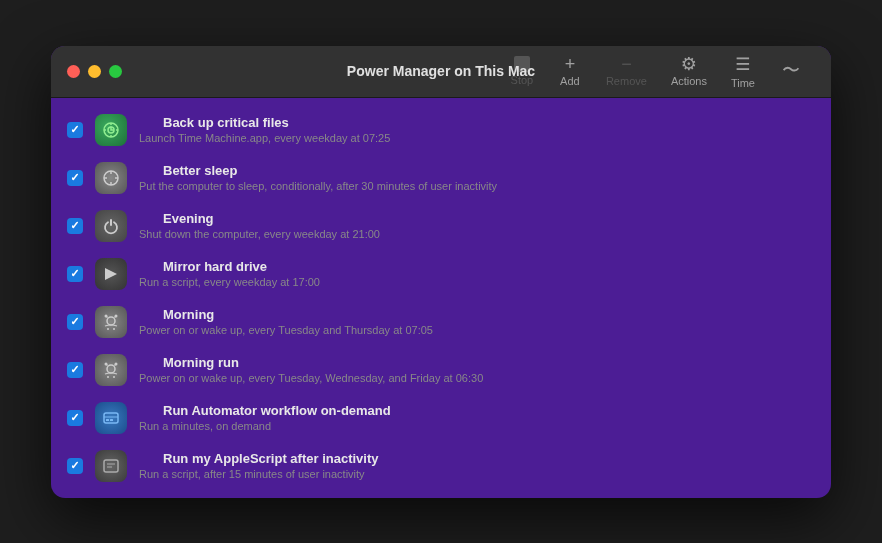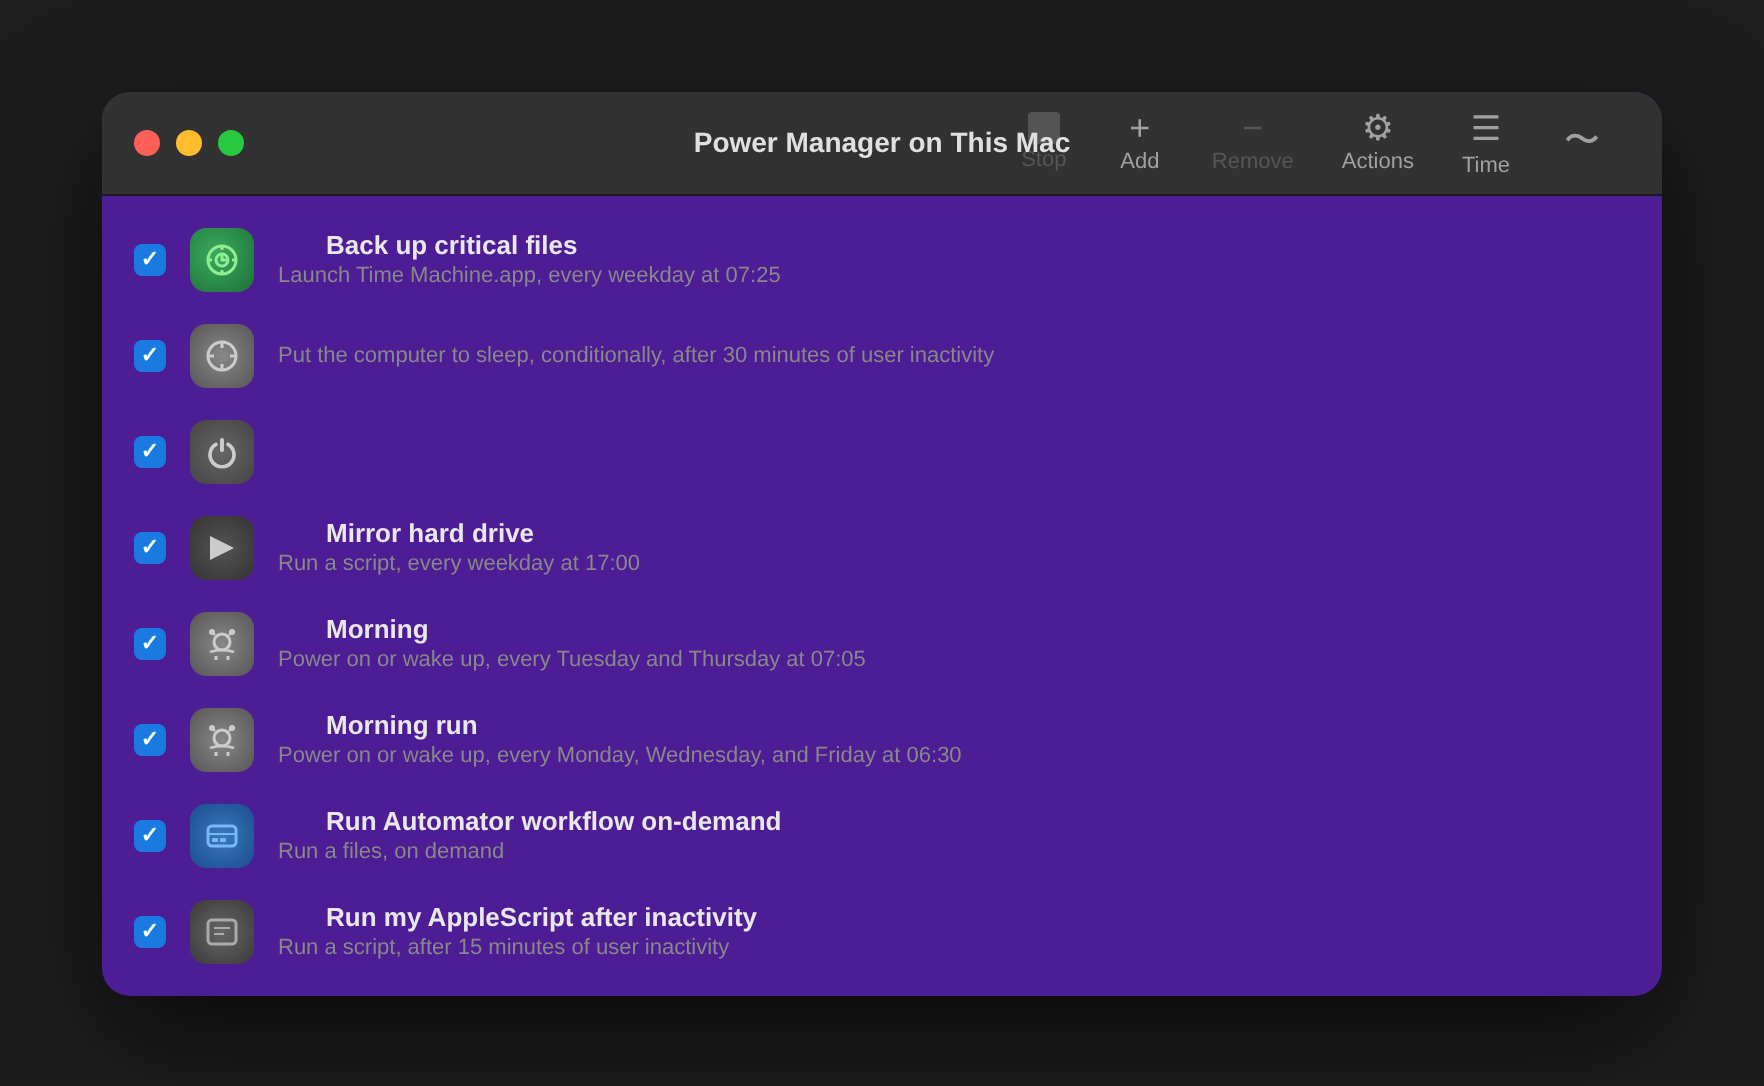--- a/index.html
+++ b/index.html
@@ -288,31 +288,36 @@
       <div class="item-icon icon-sleep">
         <svg width="20" height="20" viewBox="0 0 20 20" fill="none">
           <circle cx="10" cy="10" r="7" stroke="#ccc" stroke-width="1.5" fill="none"></circle>
           <line x1="10" y1="3" x2="10" y2="6" stroke="#ccc" stroke-width="1.5"></line>
           <line x1="10" y1="14" x2="10" y2="17" stroke="#ccc" stroke-width="1.5"></line>
           <line x1="3" y1="10" x2="6" y2="10" stroke="#ccc" stroke-width="1.5"></line>
           <line x1="14" y1="10" x2="17" y2="10" stroke="#ccc" stroke-width="1.5"></line>
         </svg>
       </div>
       <div class="item-text">
+        <div class="item-name">Better sleep</div>
         <div class="item-desc">Put the computer to sleep, conditionally, after 30 minutes of user inactivity</div>
       </div>
     </div>
 
     <div class="list-item">
       <div class="checkbox"></div>
       <div class="item-icon icon-power">
         <svg width="20" height="20" viewBox="0 0 20 20" fill="none">
           <path d="M10 4v5" stroke="#ccc" stroke-width="2" stroke-linecap="round"></path>
           <path d="M7 6.2A6 6 0 1 0 13 6.2" stroke="#ccc" stroke-width="1.8" fill="none" stroke-linecap="round"></path>
         </svg>
+      </div>
+      <div class="item-text">
+        <div class="item-name">Evening</div>
+        <div class="item-desc">Shut down the computer, every weekday at 21:00</div>
       </div>
     </div>
 
     <div class="list-item">
       <div class="checkbox"></div>
       <div class="item-icon icon-script">
         <svg width="20" height="20" viewBox="0 0 20 20" fill="none">
           <polygon points="4,4 16,10 4,16" fill="#ccc"></polygon>
         </svg>
       </div>
@@ -351,37 +356,37 @@
           <line x1="15" y1="4" x2="13.5" y2="5.5" stroke="#ccc" stroke-width="1.2"></line>
           <line x1="7" y1="16" x2="7" y2="18" stroke="#ccc" stroke-width="1.5"></line>
           <line x1="13" y1="16" x2="13" y2="18" stroke="#ccc" stroke-width="1.5"></line>
           <path d="M4 14 Q10 12 16 14" stroke="#ccc" stroke-width="1.2" fill="none"></path>
           <circle cx="5" cy="4" r="1.5" fill="#ccc"></circle>
           <circle cx="15" cy="4" r="1.5" fill="#ccc"></circle>
         </svg>
       </div>
       <div class="item-text">
         <div class="item-name">Morning run</div>
-        <div class="item-desc">Power on or wake up, every Monday, Wednesday, and Friday at 06:30</div>
+        <div class="item-desc">Power on or wake up, every Tuesday, Wednesday, and Friday at 06:30</div>
       </div>
     </div>
 
     <div class="list-item">
       <div class="checkbox"></div>
       <div class="item-icon icon-automator">
         <svg width="20" height="20" viewBox="0 0 20 20" fill="none">
           <rect x="3" y="5" width="14" height="10" rx="2" stroke="#7ab8f5" stroke-width="1.5" fill="none"></rect>
           <line x1="3" y1="9" x2="17" y2="9" stroke="#7ab8f5" stroke-width="1"></line>
           <rect x="5" y="11" width="3" height="2" rx="0.5" fill="#7ab8f5"></rect>
           <rect x="9" y="11" width="3" height="2" rx="0.5" fill="#7ab8f5"></rect>
         </svg>
       </div>
       <div class="item-text">
         <div class="item-name">Run Automator workflow on-demand</div>
-        <div class="item-desc">Run a files, on demand</div>
+        <div class="item-desc">Run a minutes, on demand</div>
       </div>
     </div>
 
     <div class="list-item">
       <div class="checkbox"></div>
       <div class="item-icon icon-applescript">
         <svg width="20" height="20" viewBox="0 0 20 20" fill="none">
           <rect x="3" y="4" width="14" height="12" rx="2" stroke="#aaa" stroke-width="1.5" fill="none"></rect>
           <line x1="6" y1="8" x2="14" y2="8" stroke="#aaa" stroke-width="1"></line>
           <line x1="6" y1="11" x2="11" y2="11" stroke="#aaa" stroke-width="1"></line>

